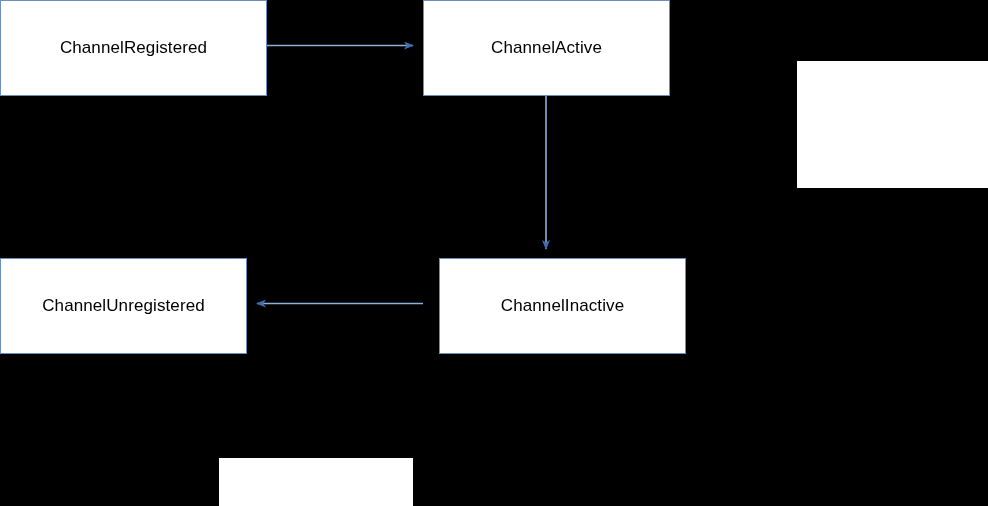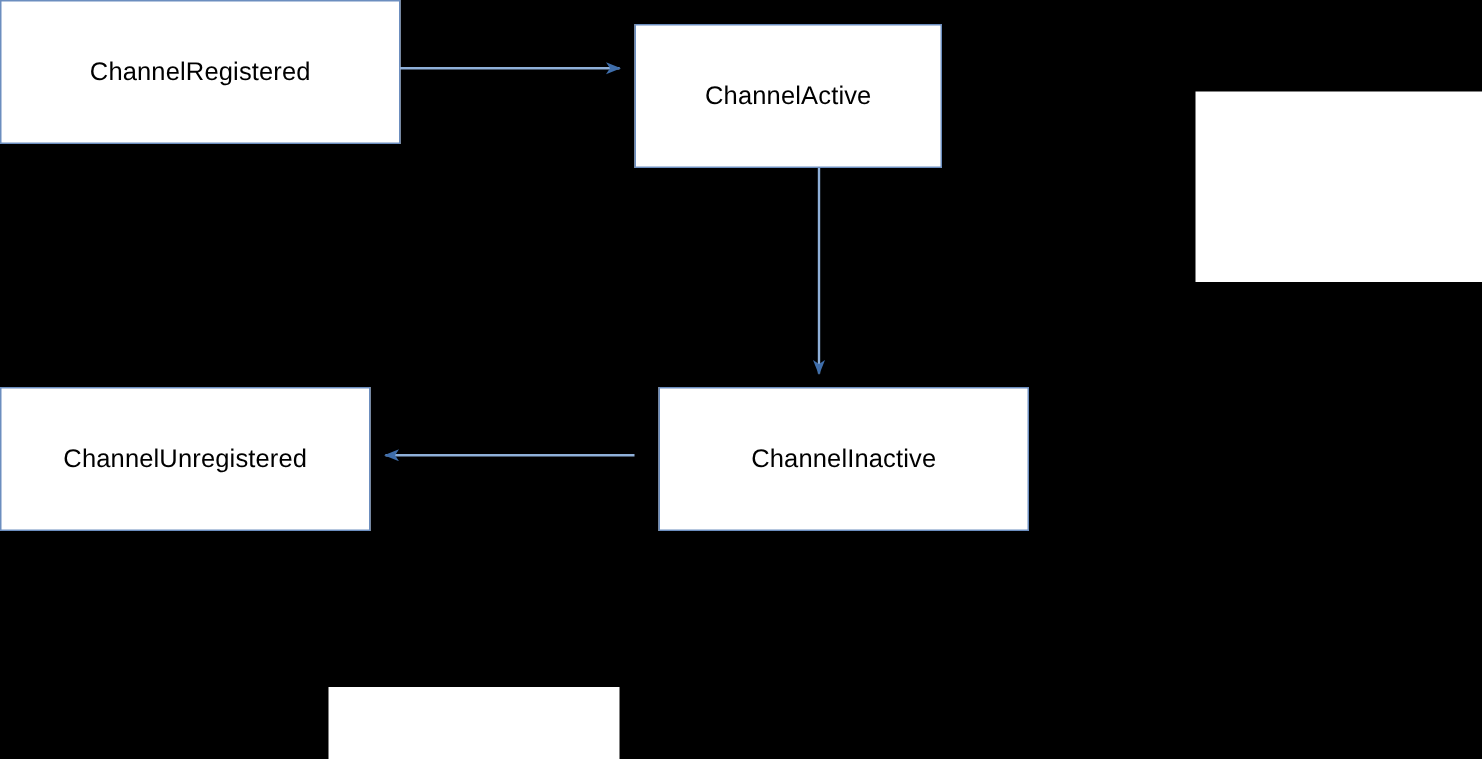--- a/index.html
+++ b/index.html
@@ -74,21 +74,21 @@
 
     <g>
       <line x1="423" y1="303.5" x2="257" y2="303.5" stroke="#8fb0d9" stroke-width="1.6" marker-end="url(#arrow-left)"></line>
     </g>
   </svg>
 
   <div class="node" style="left:0px; top:0px; width:267px; height:96px;">
     <span class="node-label">ChannelRegistered</span>
   </div>
 
-  <div class="node" style="left:423px; top:16px; width:205px; height:96px;">
+  <div class="node" style="left:423px; top:0px; width:247px; height:96px;">
     <span class="node-label">ChannelActive</span>
   </div>
 
   <div class="node" style="left:0px; top:258px; width:247px; height:96px;">
     <span class="node-label">ChannelUnregistered</span>
   </div>
 
   <div class="node" style="left:423px; top:258px; width:247px; height:96px;margin-left:16px;">
     <span class="node-label">ChannelInactive</span>
   </div>

